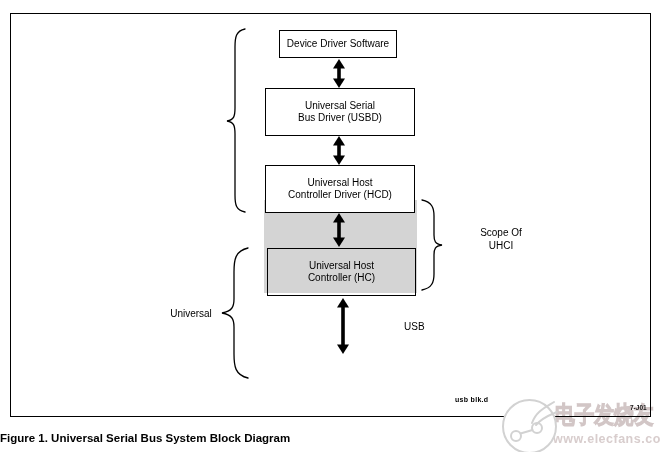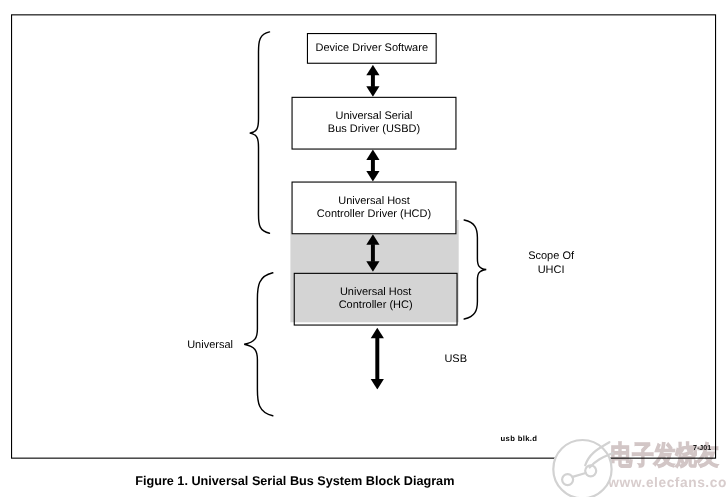--- a/index.html
+++ b/index.html
@@ -26,21 +26,21 @@
   .arrow polygon, .arrow rect { fill:#000; }
   
   .brace { position:absolute; overflow:visible; z-index:1; }
   .brace path { fill:none; stroke:#000; stroke-width:1.3px; stroke-linecap:round; }
   
   .side-label { position:absolute; font-size:10px; line-height:13px; text-align:center; z-index:1; }
   .usb-label { position:absolute; font-size:10px; z-index:2;margin-left:48px; }
   .drawing-label { position:absolute; font-size:7px; font-weight:bold; letter-spacing:.3px; z-index:2; }
   .corner-code { position:absolute; font-size:6.5px; font-weight:bold; color:#1a1a1a; z-index:5; }
   .caption {
-    position:absolute; left:0; top:432px; width:536px; text-align:center;
+    position:absolute; left:0; top:432px; width:536px; text-align:left;
     font-weight:bold; font-size:11.5px; z-index:1;
   }
   
   .wm-brand {
     position:absolute; left:555px; top:398px; z-index:2;
     font-size:24px; font-weight:bold; line-height:34px;
     color:#efe6e6; -webkit-text-stroke:1.1px #d2c6c6; letter-spacing:0px;
     transform:scaleX(.82); transform-origin:left top; white-space:nowrap;
   }
   .wm-url {

